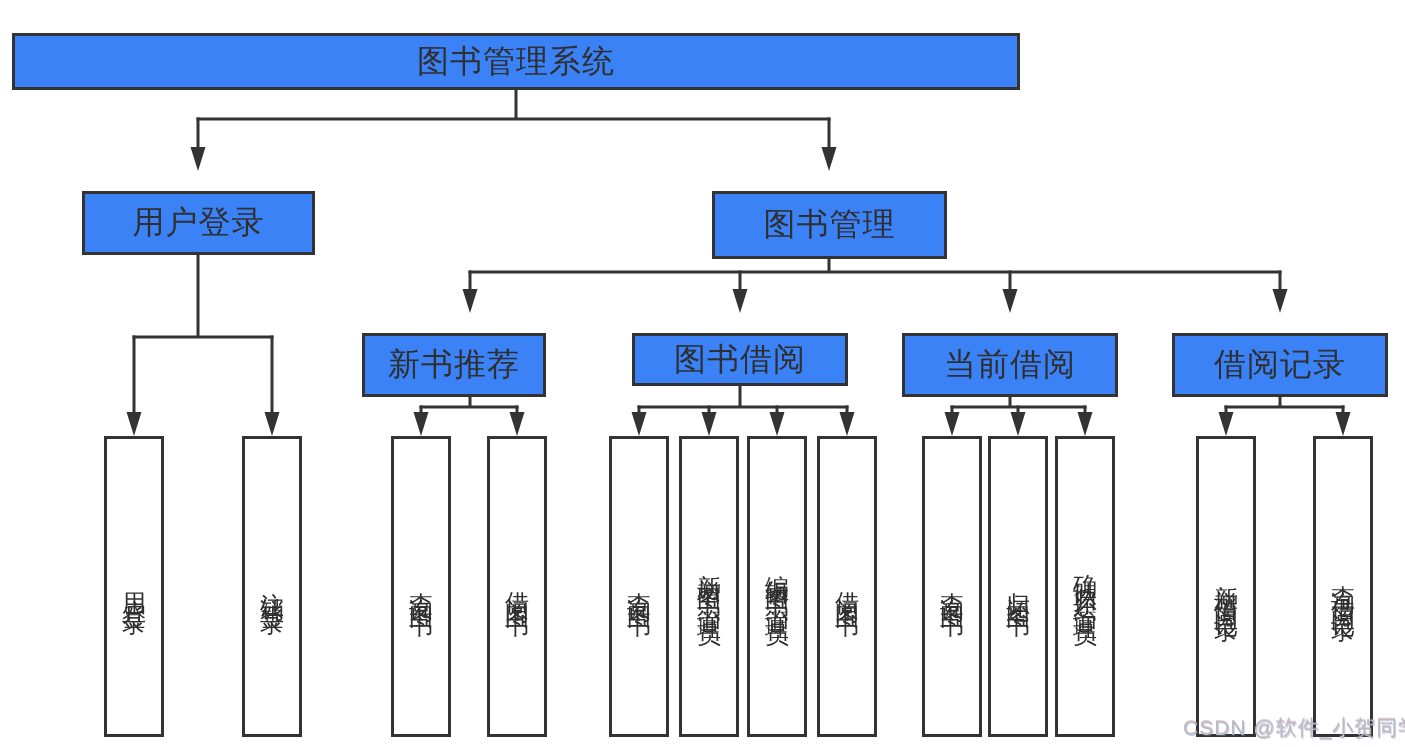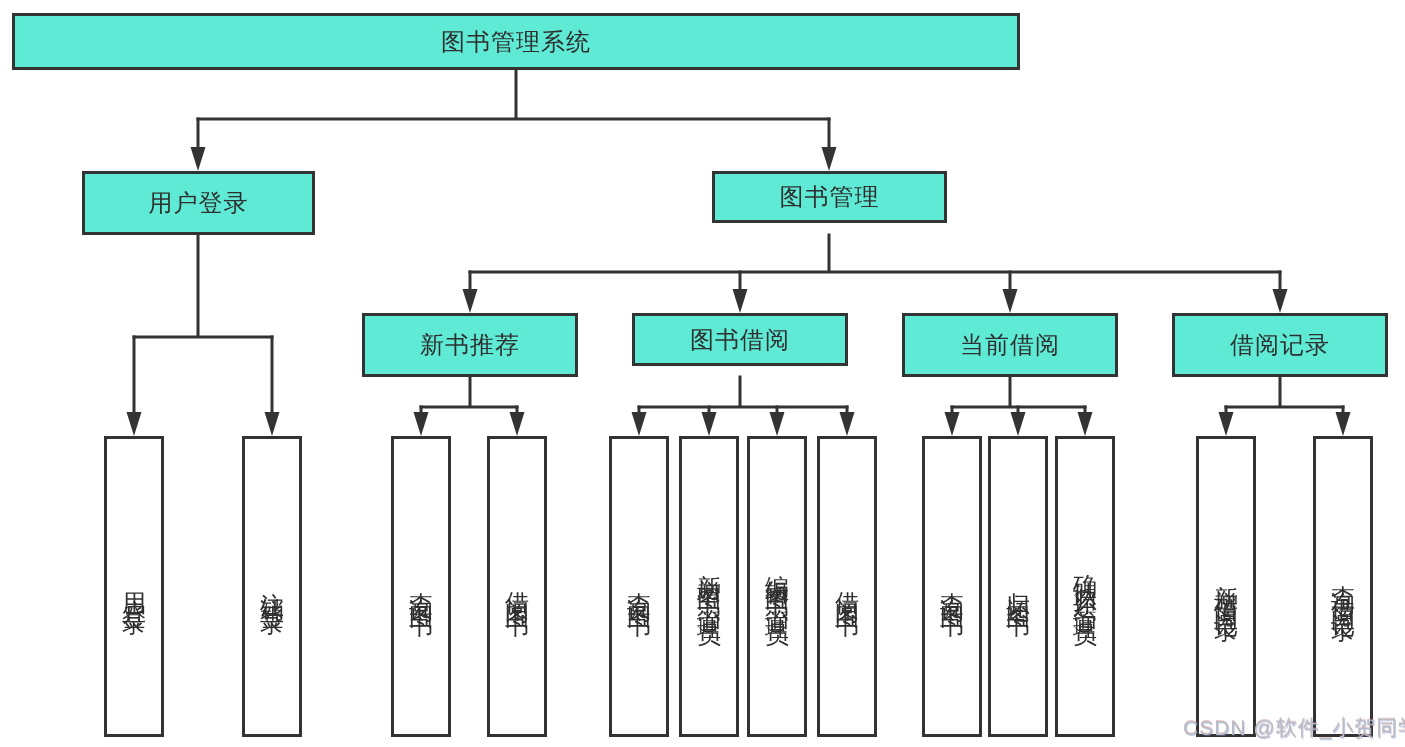--- a/index.html
+++ b/index.html
@@ -15,42 +15,43 @@
     width:1405px;height:747px;
     background:var(--bg);
     font-family:"Liberation Sans", sans-serif;
     overflow:hidden;
   }
   .conn{position:absolute;left:0;top:0;pointer-events:none;}
   .conn path,.conn line{stroke:var(--line);stroke-width:3;fill:none;stroke-linecap:square;}
   .conn polygon{fill:var(--line);stroke:none;}
   .hbox{
     position:absolute;box-sizing:border-box;
-    border:3px solid var(--border);background:#5eead4;
+    border:3px solid var(--border);background:#3b82f6;
     display:flex;align-items:center;justify-content:center;
-    color:var(--text);font-size:24px;letter-spacing:1px;
+    color:var(--text);font-size:32px;letter-spacing:1px;
     white-space:nowrap;
+    margin-top:20px;
   }
   .vbox{
     position:absolute;box-sizing:border-box;
     border:3px solid var(--border);background:#fff;
     display:flex;align-items:center;justify-content:center;
     color:var(--text);
     top:436px;width:60px;height:301px;
   }
   .vbox .vtext{
     writing-mode:vertical-lr;
     font-size:24px;letter-spacing:7px;line-height:1;
     white-space:nowrap;
   }
   
   #n-root{left:12px;top:13px;width:1008px;height:57px;}
   #n-user-login{left:82px;top:171px;width:233px;height:64px;}
-  #n-book-mgmt{left:712px;top:171px;width:235px;height:52px;}
-  #n-new-rec{left:362px;top:313px;width:216px;height:64px;}
+  #n-book-mgmt{left:712px;top:171px;width:235px;height:68px;}
+  #n-new-rec{left:362px;top:313px;width:184px;height:64px;}
   #n-borrow{left:632px;top:313px;width:216px;height:53px;}
   #n-current{left:902px;top:313px;width:216px;height:64px;}
   #n-records{left:1172px;top:313px;width:216px;height:64px;}
   
   #lf-user-login{left:104px;}
   #lf-logout{left:242px;}
   #lf-query-rec{left:391px;}
   #lf-borrow-rec{left:487px;}
   #lf-query-borrow{left:609px;}
   #lf-add-admin{left:679px;}

